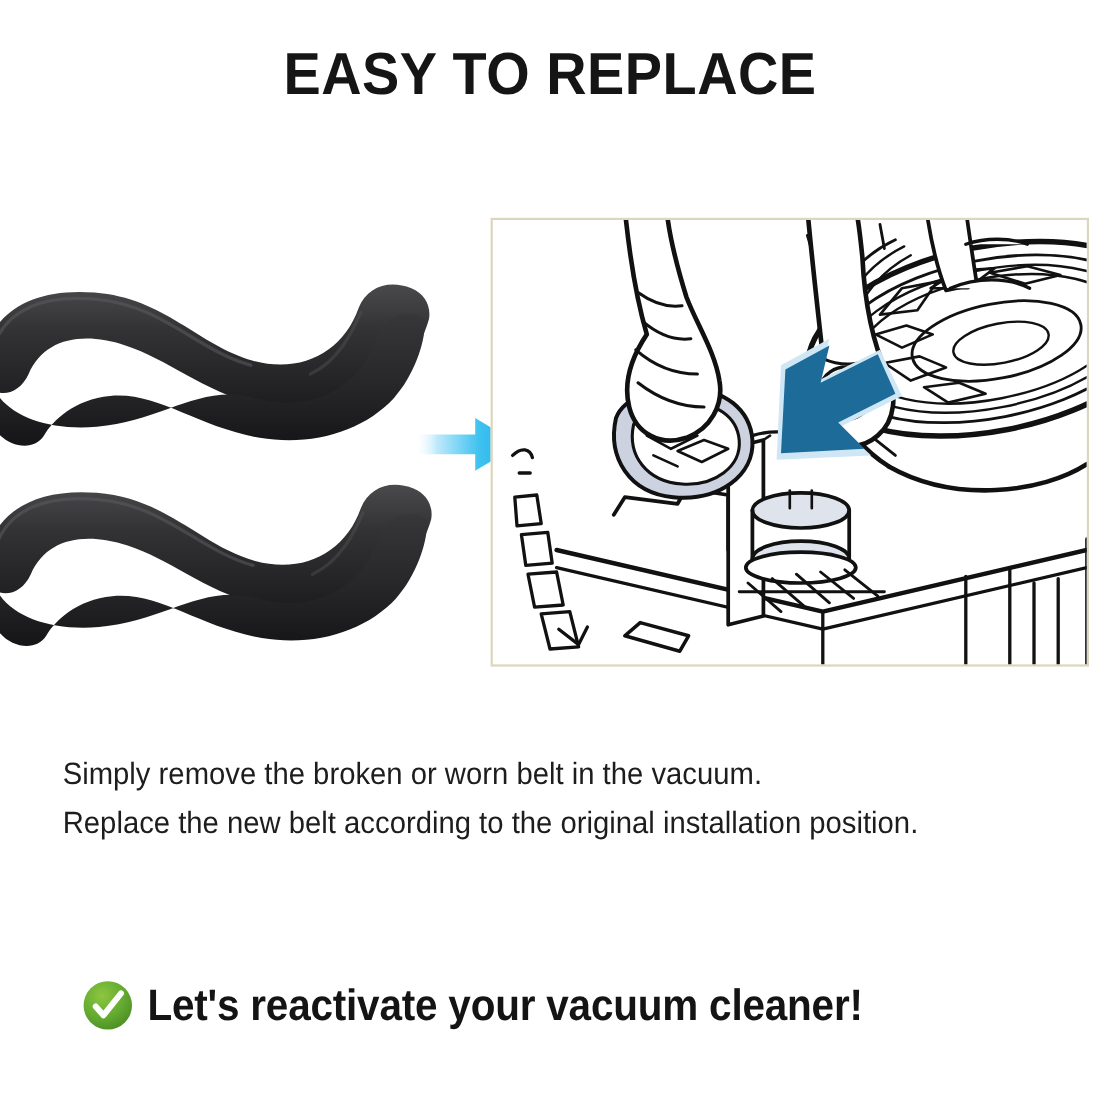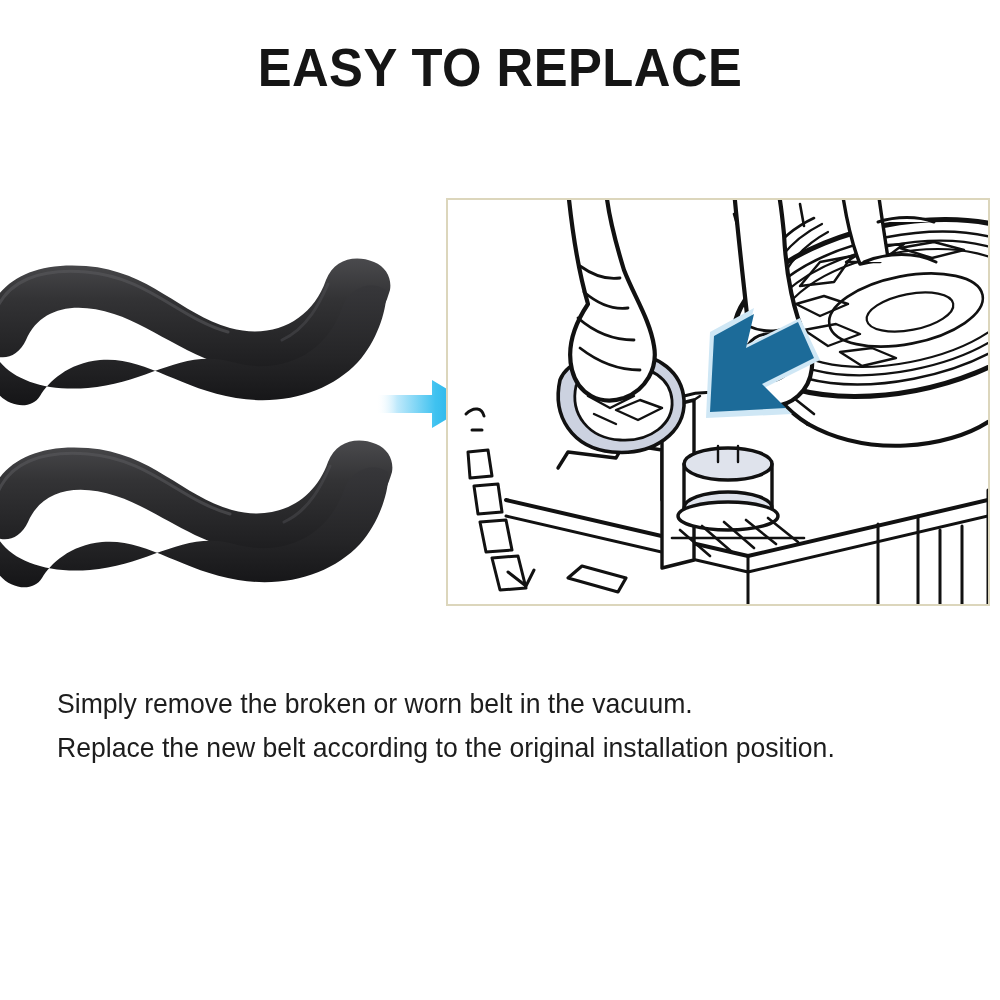--- a/index.html
+++ b/index.html
@@ -299,14 +299,28 @@
 
       </g>
     </svg>
   </div>
 
   <div class="body-text">
     <span class="line">Simply remove the broken or worn belt in the vacuum.</span>
     <span class="line">Replace the new belt according to the original installation position.</span>
   </div>
 
+  <div class="cta">
+    <svg class="cta-badge" viewBox="0 0 48 48">
+      <defs>
+        <radialGradient id="badgeGrad" cx="38%" cy="30%" r="78%">
+          <stop offset="0%" stop-color="#8dc63f"></stop>
+          <stop offset="55%" stop-color="#66ac31"></stop>
+          <stop offset="100%" stop-color="#4a8c24"></stop>
+        </radialGradient>
+      </defs>
+      <circle cx="24" cy="24" r="22" fill="url(#badgeGrad)"></circle>
+      <path d="M13,25 L20,33 L36,13" fill="none" stroke="#ffffff" stroke-width="5.4" stroke-linecap="round" stroke-linejoin="round"></path>
+    </svg>
+    <span class="cta-text">Let's reactivate your vacuum cleaner!</span>
+  </div>
 
 </div>
 
 </body></html>

